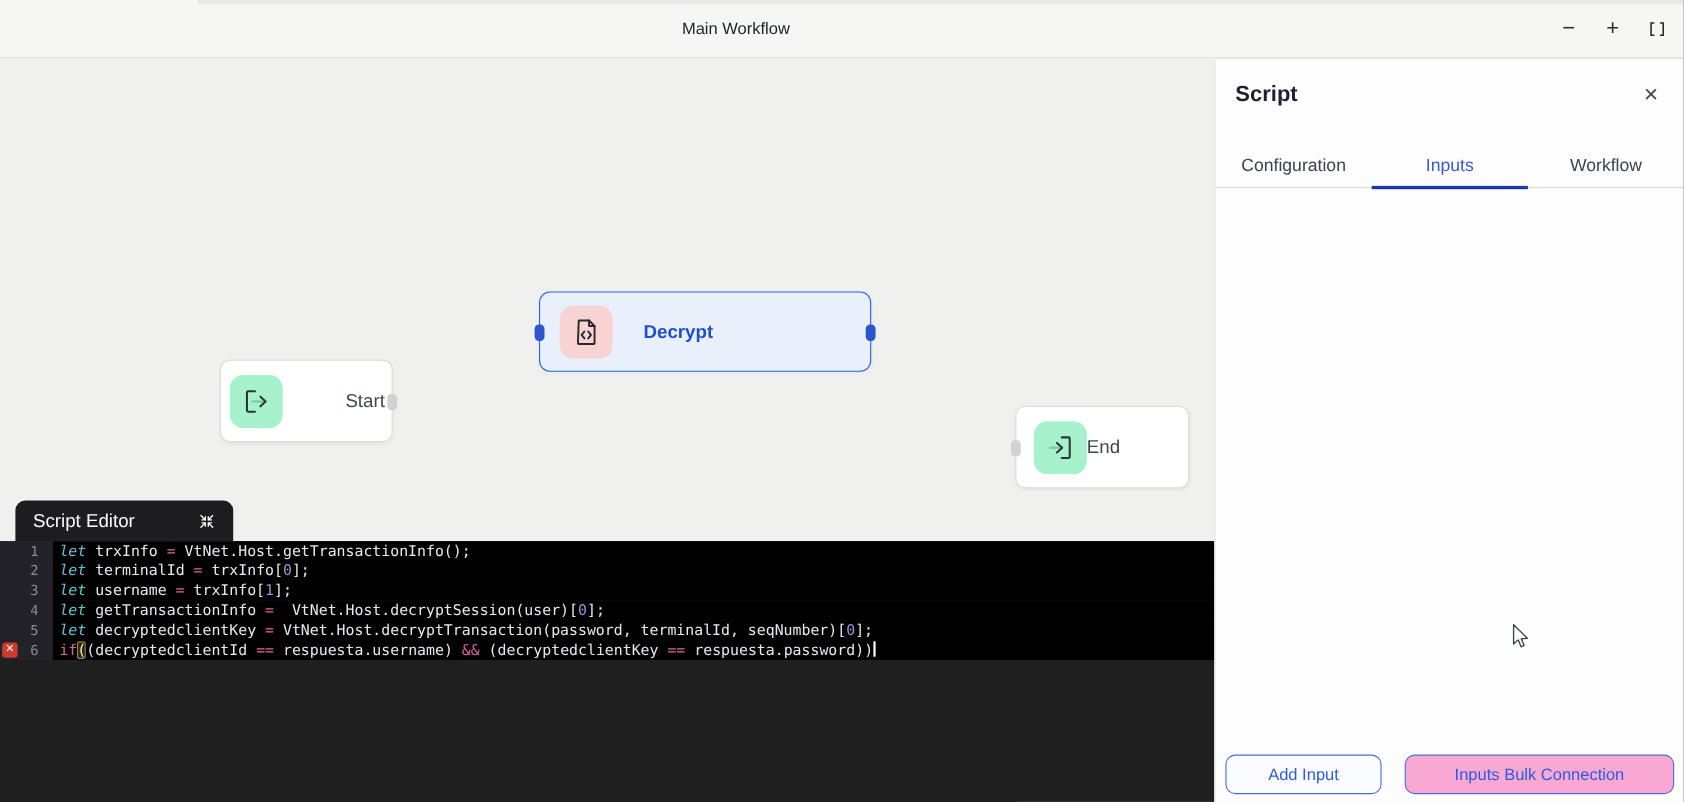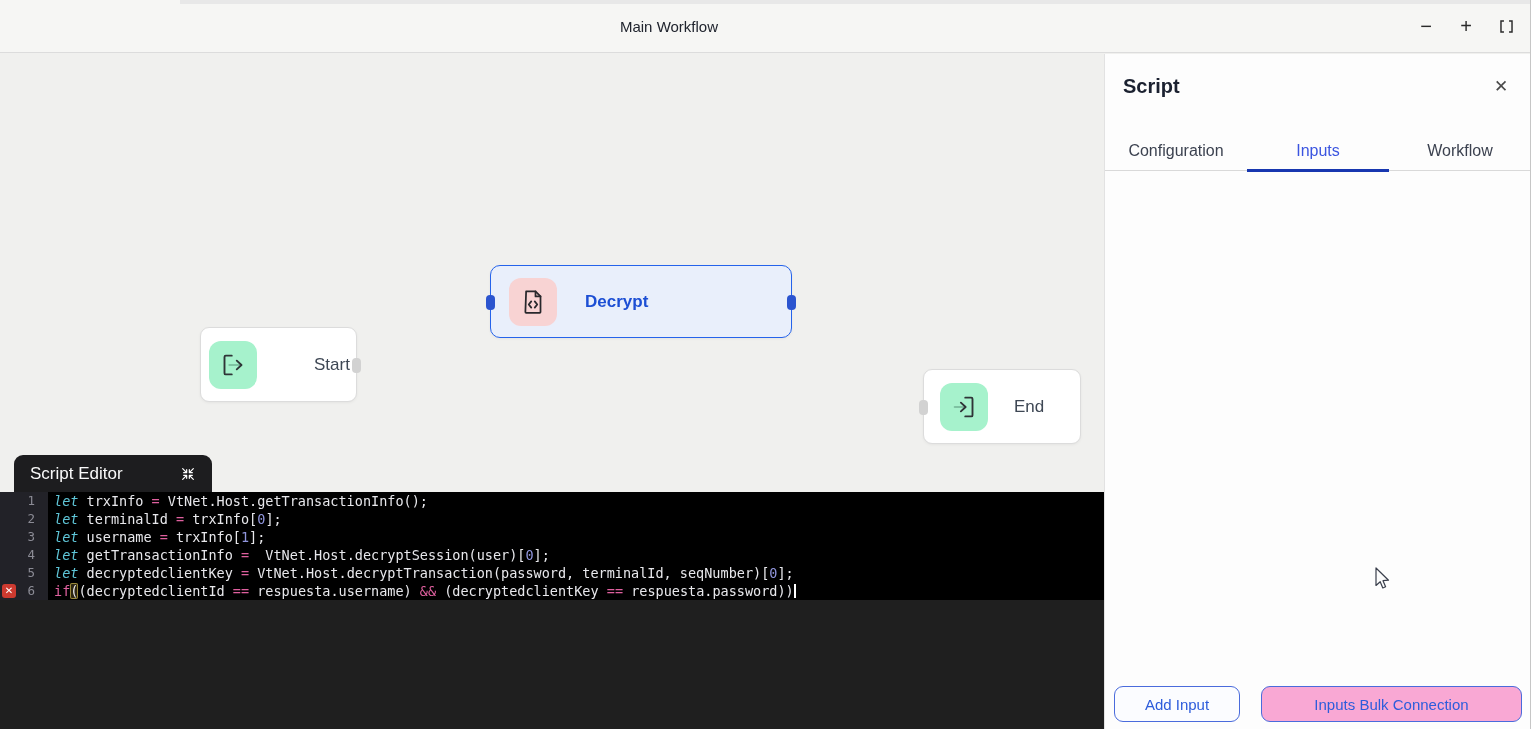--- a/index.html
+++ b/index.html
@@ -31,21 +31,21 @@
   .node-icon { width:48px; height:48px; border-radius:12px;
                display:flex; align-items:center; justify-content:center; flex:0 0 auto; }
   .icon-green { background:#a6f2cc; }
   .icon-pink  { background:#f8d3d3; }
   .node-label { font-size:17px; color:#3e4754; }
 
   .node-start { left:200px; top:273px; width:157px; height:75px; padding-left:8px;gap:31px; }
   .node-start .node-label { margin-left:26px; }
 
   .node-end { left:923px; top:315px; width:158px; height:75px; padding-left:16px; }
-  .node-end .node-label { margin-left:26px; }
+  .node-end .node-label { }
 
   .node-decrypt { left:490px; top:211px; width:302px; height:73px; padding-left:18px;
                   background:#e9effb; border:1.5px solid #2563eb; border-radius:10px; }
   .node-decrypt .node-label { margin-left:28px; color:#1d4fd4; font-weight:600; }
 
   .handle { position:absolute; width:9px; height:15px; border-radius:4px; top:50%; margin-top:-7px; }
   .handle.blue { background:#2b54cf; }
   .handle.gray { background:#d2d2d2; }
   .handle.left  { left:-5px; }
   .handle.right { right:-5px; }
@@ -87,21 +87,21 @@
           border-bottom:1px solid #d9d9d9; }
   .tab { flex:1; text-align:center; line-height:41px; font-size:16px;
          color:#3c4250; position:relative; cursor:default; }
   .tab.active { color:#3b55e0; }
   .tab.active::after { content:""; position:absolute; left:0; right:0; bottom:-2px;
                        height:3px; background:#1837b0; }
   .panel-footer { position:absolute; bottom:7px; left:9px; right:9px;
                   display:flex; gap:21px; }
   .btn { height:36px; border:1px solid #4a6bdc; border-radius:9px; color:#2d5cdb;
          font-size:15px; display:flex; align-items:center; justify-content:center; }
-  .btn-add  { width:126px; background:#fbfcff; }
+  .btn-add  { width:142px; background:#fbfcff; }
   .btn-bulk { flex:1; background:#f9a8d4; }
 
   .win-edge { position:absolute; right:0; top:0; bottom:0; width:1px; background:#c6c6c6; z-index:9; }
   .mouse-cursor { position:absolute; left:1371px; top:566px; z-index:10; }
 </style>
 </head>
 <body>
 
 <div class="topbar">
   <div class="topstrip"></div>

